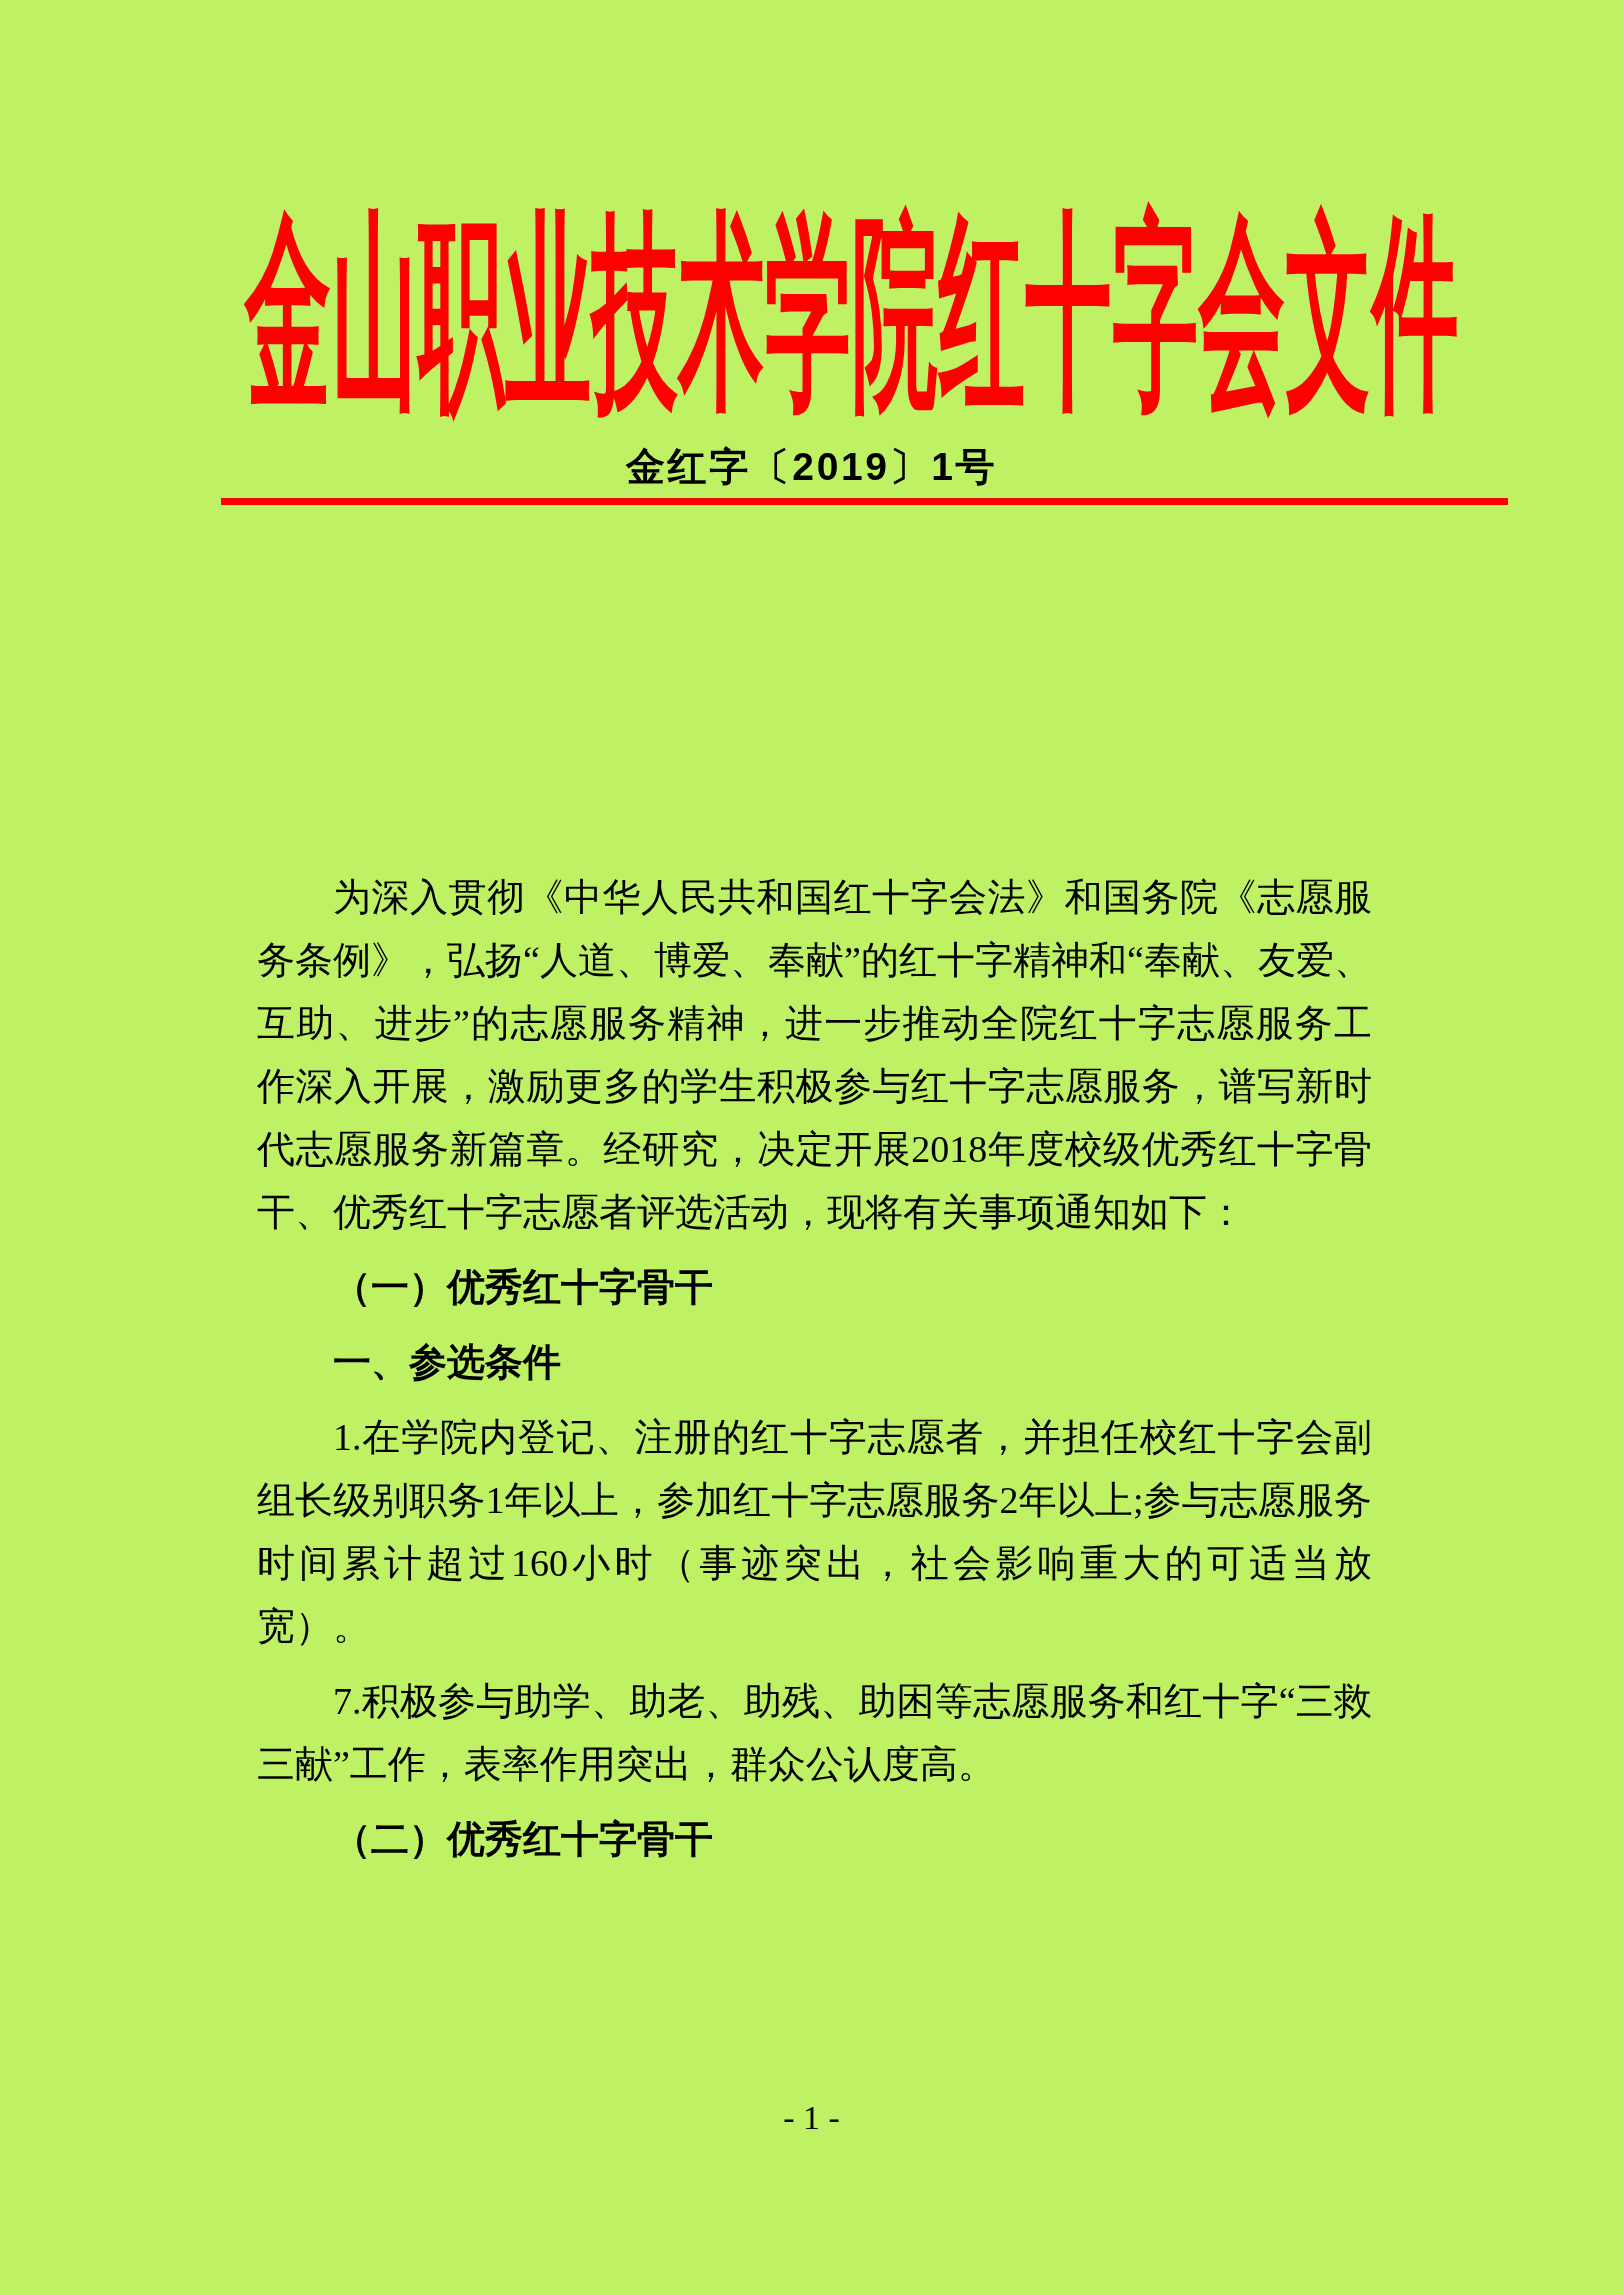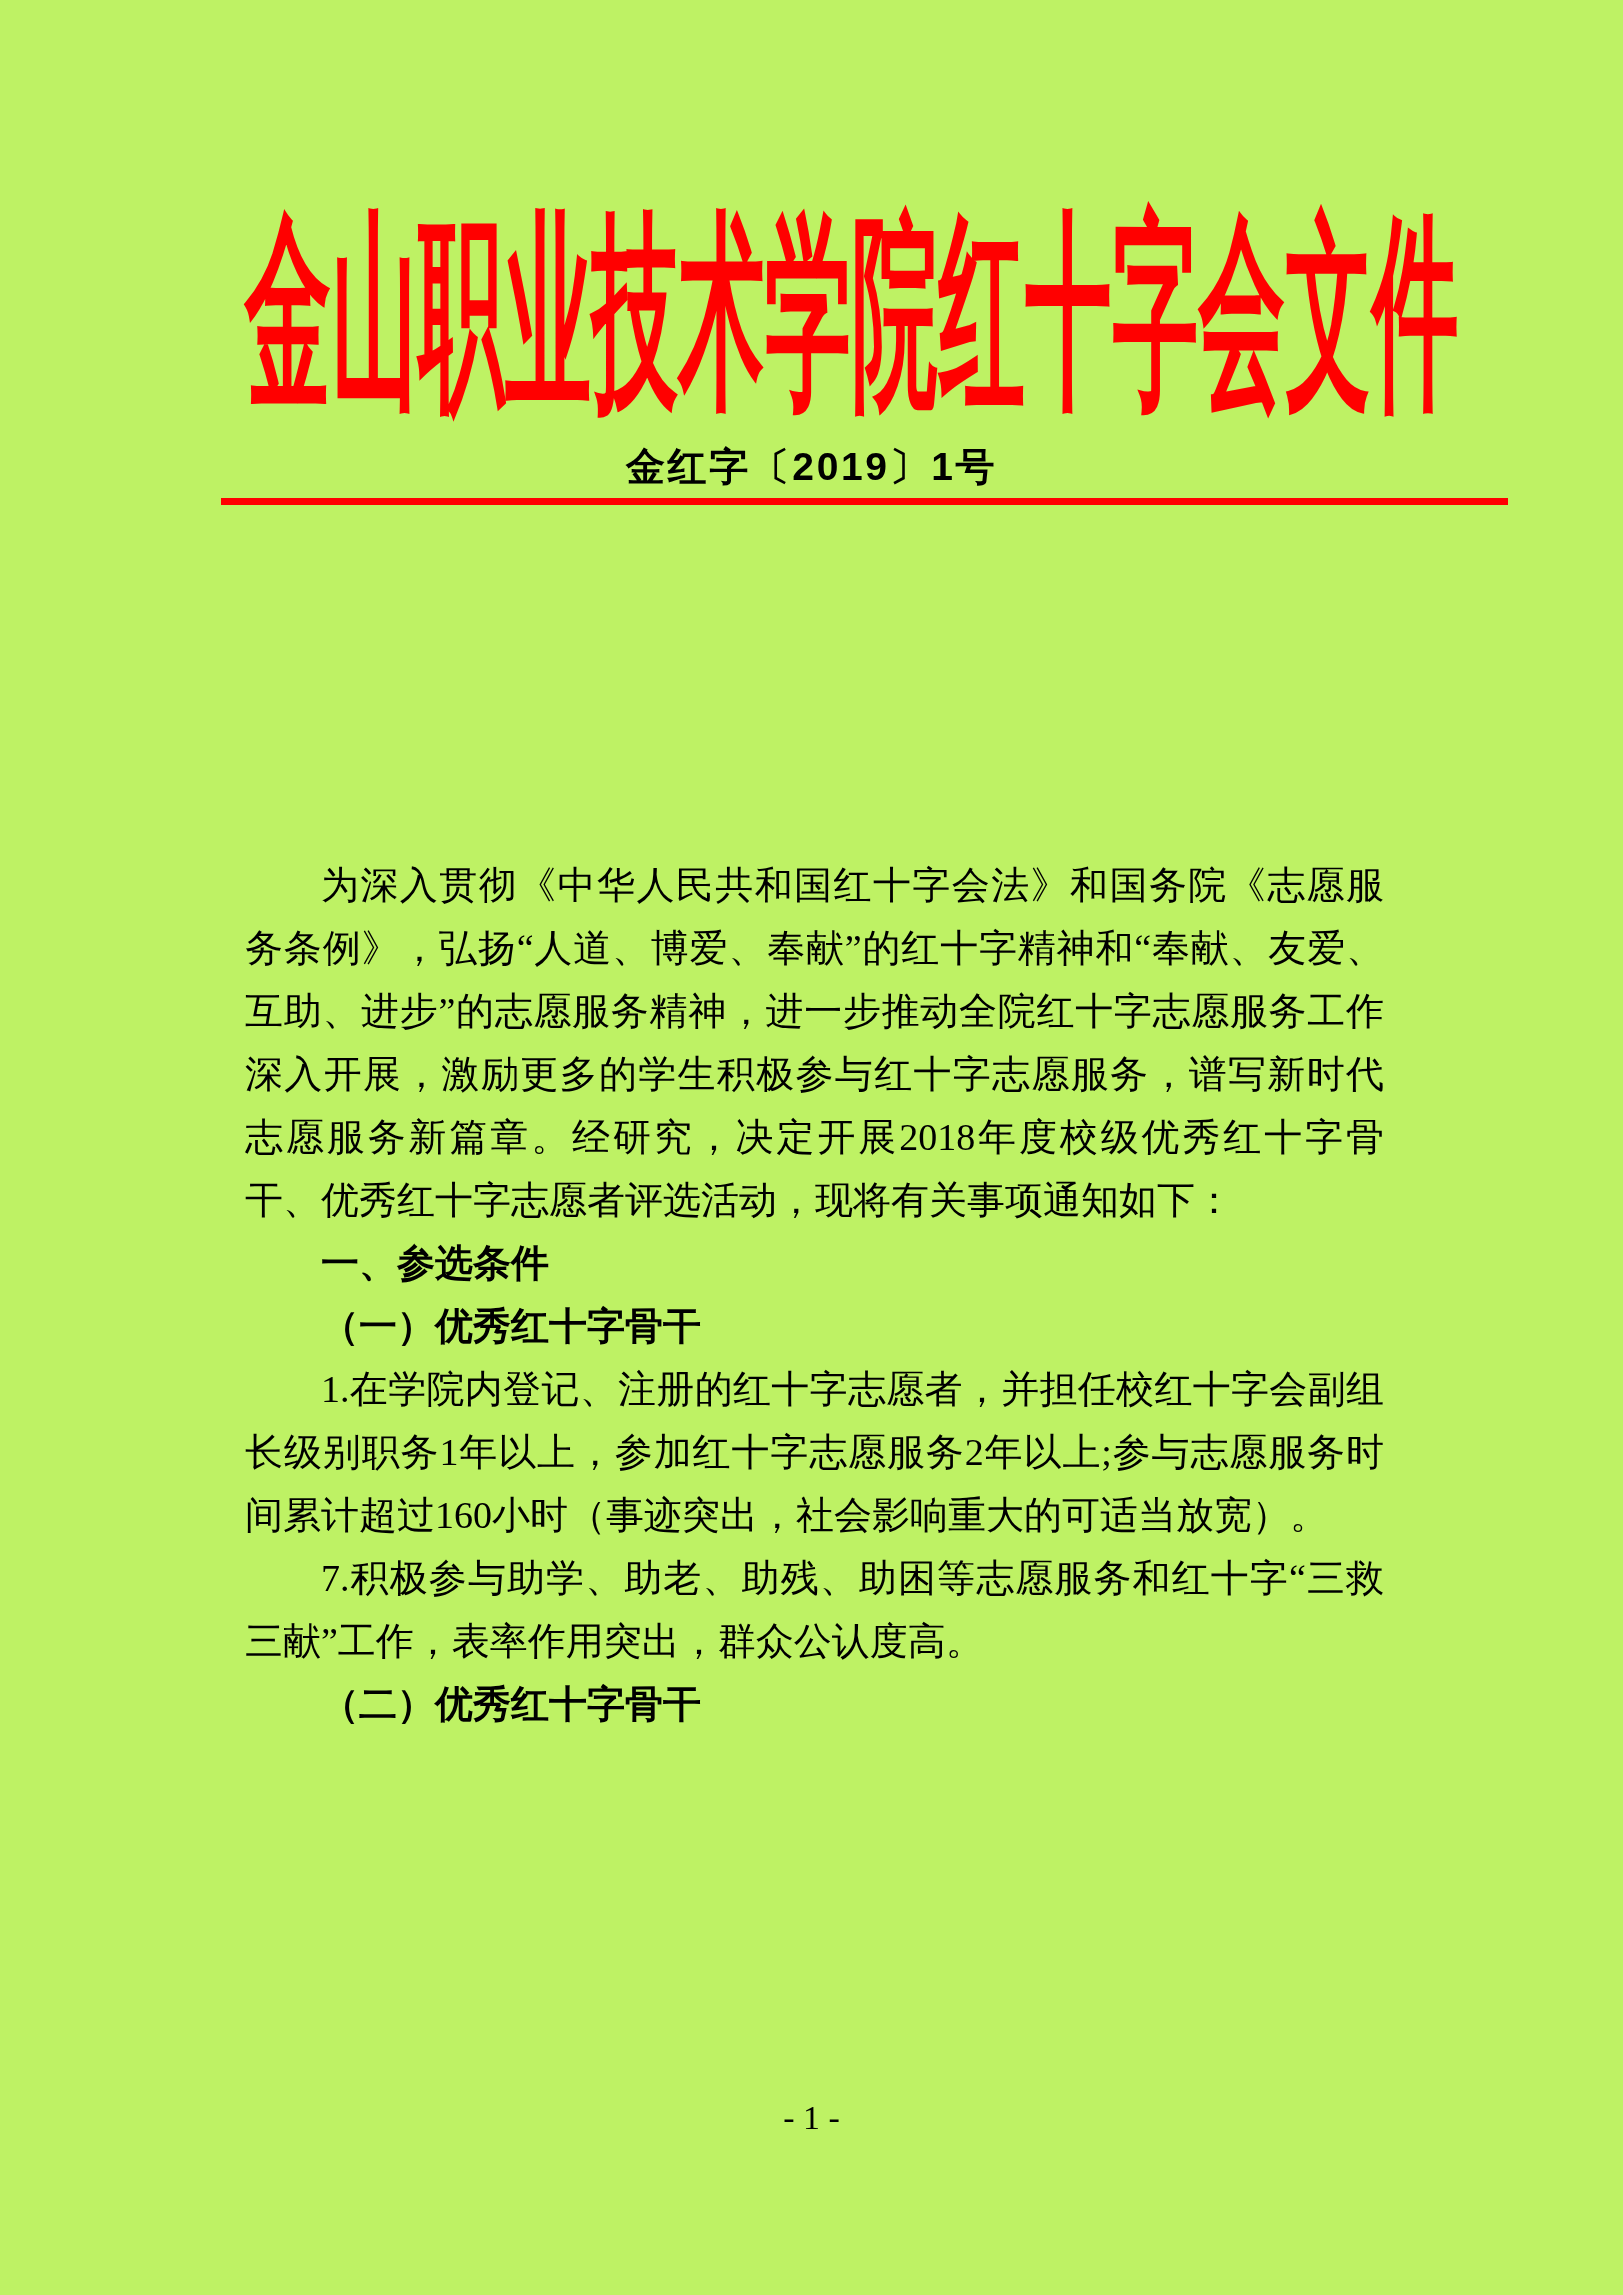--- a/index.html
+++ b/index.html
@@ -65,21 +65,21 @@
     position: absolute;
     left: 245px;
     top: 854px;
     width: 1139px;
     font-size: 38px;
     line-height: 63px;
     text-align: justify;
     text-justify: inter-ideograph;
   }
   .document-body p {
-    margin: 0;
+    margin: 12px;
     padding: 0;
     text-indent: 2em;
   }
   .document-body p.heading {
     font-weight: bold;
   }
   .page-number {
     position: absolute;
     left: 0;
     top: 2095px;
@@ -98,22 +98,22 @@
     <span class="org-header-text" style="color: rgb(255, 0, 0);">金山职业技术学院红十字会文件</span>
   </div>
 
   <div class="doc-number">金红字〔2019〕1号</div>
 
   <div class="red-line" style="background: rgb(255, 0, 0);"></div>
 
 
   <div class="document-body">
       <p>为深入贯彻《中华人民共和国红十字会法》和国务院《志愿服务条例》，弘扬“人道、博爱、奉献”的红十字精神和“奉献、友爱、互助、进步”的志愿服务精神，进一步推动全院红十字志愿服务工作深入开展，激励更多的学生积极参与红十字志愿服务，谱写新时代志愿服务新篇章。经研究，决定开展2018年度校级优秀红十字骨干、优秀红十字志愿者评选活动，现将有关事项通知如下：</p>
+      <p class="heading">（一）优秀红十字骨干</p>
       <p class="heading">一、参选条件</p>
-      <p class="heading">（一）优秀红十字骨干</p>
       <p>1.在学院内登记、注册的红十字志愿者，并担任校红十字会副组长级别职务1年以上，参加红十字志愿服务2年以上;参与志愿服务时间累计超过160小时（事迹突出，社会影响重大的可适当放宽）。</p>
       <p>7.积极参与助学、助老、助残、助困等志愿服务和红十字“三救三献”工作，表率作用突出，群众公认度高。</p>
       <p class="heading">（二）优秀红十字骨干</p>
     </div>
 
   <div class="page-number">- 1 -</div>
 
 </div>
 
 

